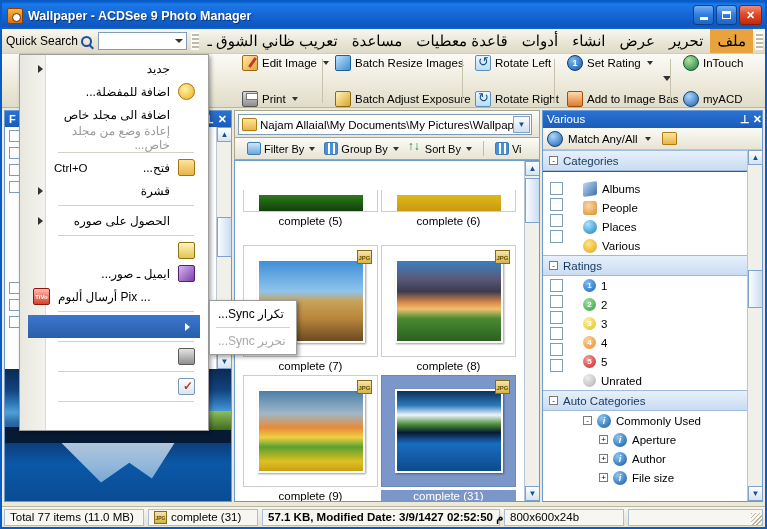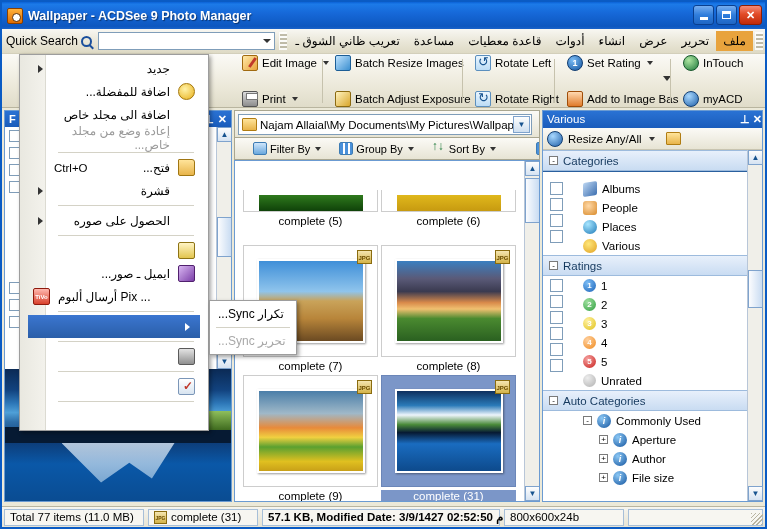--- a/index.html
+++ b/index.html
@@ -56,21 +56,21 @@
   .menubar {
     position:absolute; left:0; top:27px; width:763px; height:25px;
     background: linear-gradient(to bottom,#f8f7f2,#e9e6d7 55%,#dedac5);
     display:flex; align-items:center; direction:rtl;
     border-bottom:1px solid #d3cfbb;
   }
   .grip { width:8px; height:18px; margin:0 2px;
     background: repeating-linear-gradient(to bottom,#fff 0 2px,#b8b4a0 2px 4px);
     border-left:1px solid #fff; opacity:.85; }
   .menuitem {
-    padding:3px 7px; font-size:12px; color:#000; cursor:pointer; white-space:nowrap;
+    padding:3px 7px; font-size:15px; color:#000; cursor:pointer; white-space:nowrap;
   }
   .menuitem.open { background:#e8a33d; color:#000; }
   .qsearchbox {
     flex:1; height:18px; margin:0 2px; background:#fff; border:1px solid #7f9db9;
     display:flex; align-items:center; direction:ltr; position:relative;
   }
   .qsearchbox .arrow { position:absolute; right:3px; top:6px;
     width:0;height:0;border-left:4px solid transparent;border-right:4px solid transparent;border-top:4px solid #333; }
   .qslabel { display:flex; align-items:center; gap:3px; padding:0 4px; font-size:12px; white-space:nowrap; }
   .magnifier { width:11px;height:11px;border:2px solid #1a4f9c;border-radius:50%; position:relative;display:inline-block;}
@@ -153,21 +153,21 @@
       background: linear-gradient(to bottom,#fbfaf6,#e7e4d4); border:1px solid #a9a690; }
   .pathinput { position:absolute; left:3px; top:3px; width:294px; height:21px;
       background:#fff; border:1px solid #7f9db9; display:flex; align-items:center; gap:3px; padding-left:3px; }
   .folderico { width:15px;height:13px; background:linear-gradient(to bottom,#ffe49a,#e8b44a); border:1px solid #b07c12; border-radius:1px 2px 1px 1px;}
   .pathtext { font-size:11.5px; color:#000; white-space:nowrap; overflow:hidden; }
   .pathdrop { position:absolute; right:1px; top:1px; width:17px; height:17px;
       background:linear-gradient(to bottom,#fdfdfd,#cfdff0); border:1px solid #7fa3cd;
       display:flex;align-items:center;justify-content:center;font-size:8px;color:#17538f;}
   .filterbar { position:absolute; left:0; top:28px; width:306px; height:22px;
       background: linear-gradient(to bottom,#fbfaf6,#e7e4d4); border:1px solid #a9a690; border-top:none;
-      display:flex; align-items:center; gap:18px; padding-left:18px; overflow:hidden;}
+      display:flex; align-items:center; gap:9px; padding-left:12px; overflow:hidden;}
   .fbtn { display:flex; align-items:center; gap:3px; font-size:11px; white-space:nowrap; cursor:pointer; }
   .fico { width:14px;height:13px; border-radius:2px; }
   .fico.filter { background:linear-gradient(to bottom,#cfe6fb,#6aa8dd); border:1px solid #3d7cb4; }
   .fico.group  { background:#fff; border:1px solid #3d7cb4;
       background-image: repeating-linear-gradient(to right,#4a90d9 0 3px,#fff 3px 5px); }
   .fico.sort   { background:transparent; position:relative; }
   .fico.sort::before{content:"↑";position:absolute;left:0;top:-3px;color:#1f7a3c;font-size:12px;font-weight:bold;}
   .fico.sort::after{content:"↓";position:absolute;left:6px;top:-3px;color:#1f7a3c;font-size:12px;font-weight:bold;}
   .fico.view   { background:#fff; border:1px solid #3d7cb4;
       background-image: repeating-linear-gradient(to right,#4a90d9 0 3px,#fff 3px 5px); }
@@ -516,21 +516,21 @@
     <div class="rightpanel">
       <div class="orgtitle">
         <span>Various</span>
         <span class="ptbtns">
           <span class="pinicon">⊥</span>
           <span class="closeicon">✕</span>
         </span>
       </div>
       <div class="orgtool">
         <span class="ico globe2"></span>
-        <span style="font-size:11.5px;">Resize Any/All</span>
+        <span style="font-size:11.5px;">Match Any/All</span>
         <span class="caret"></span>
         <span class="folderico" style="margin-left:6px;"></span>
       </div>
 
       <div class="orgbody">
 
         <div class="grouphdr focus">
           <span class="expander">-</span>
           <span>Categories</span>
         </div>

